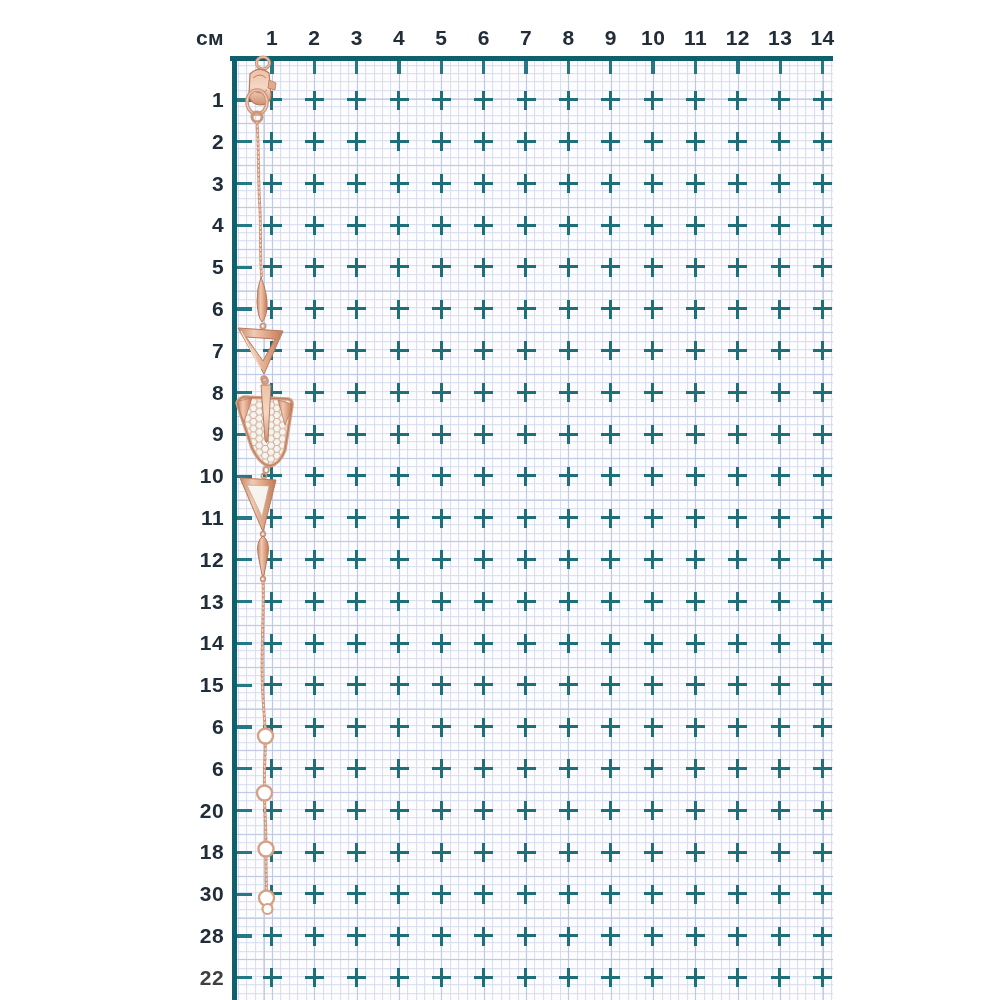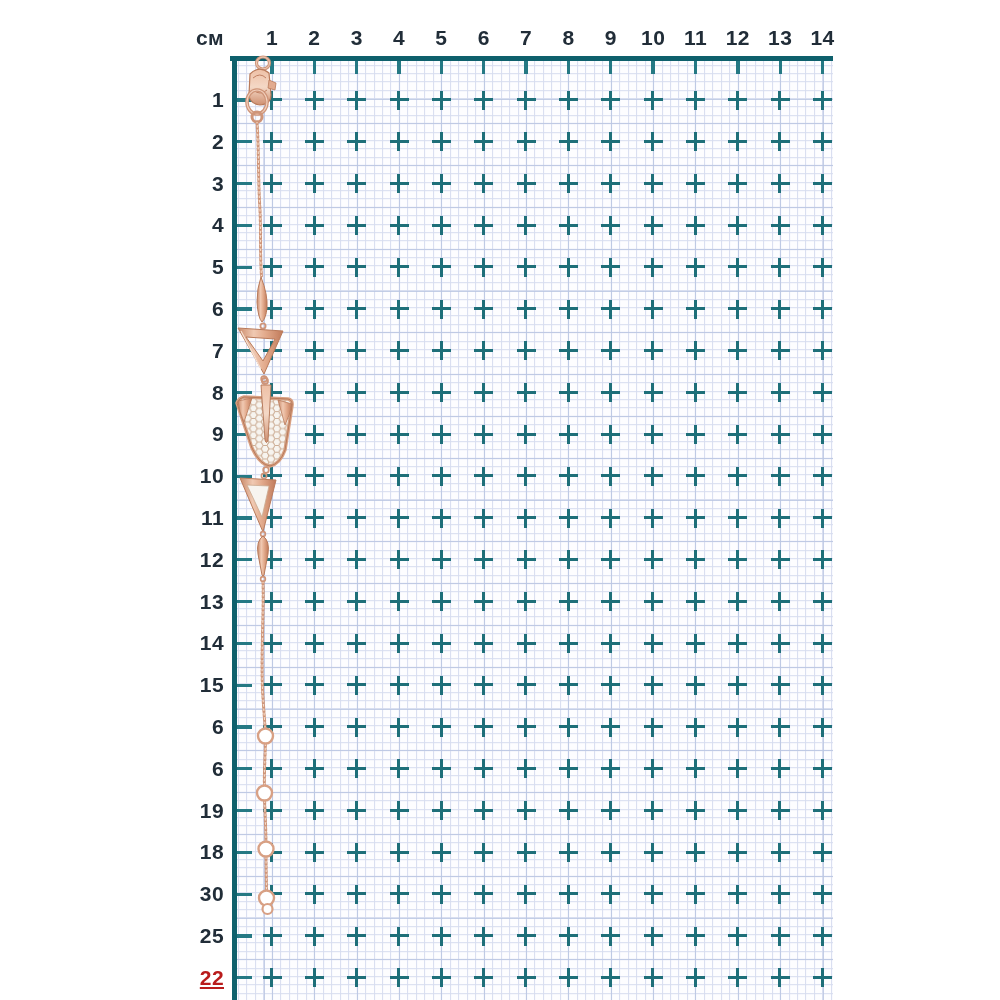--- a/index.html
+++ b/index.html
@@ -102,29 +102,29 @@
       <div class="row-label" style="top: 589.6px; color: rgb(33, 45, 56);">13</div>
       <div class="tick-left" style="top: 599.9px; background: rgb(37, 121, 132);"></div>
       <div class="row-label" style="top: 631.4px; color: rgb(33, 45, 56);">14</div>
       <div class="tick-left" style="top: 641.7px; background: rgb(37, 121, 132);"></div>
       <div class="row-label" style="top: 673.2px; color: rgb(33, 45, 56);">15</div>
       <div class="tick-left" style="top: 683.5px; background: rgb(37, 121, 132);"></div>
       <div class="row-label" style="top: 715px; color: rgb(33, 45, 56);">6</div>
       <div class="tick-left" style="top: 725.3px; background: rgb(37, 121, 132);"></div>
       <div class="row-label" style="top: 756.8px; color: rgb(33, 45, 56);">6</div>
       <div class="tick-left" style="top: 767.1px; background: rgb(37, 121, 132);"></div>
-      <div class="row-label" style="top: 798.6px; color: rgb(33, 45, 56);">19</div>
+      <div class="row-label" style="top: 798.6px; color: rgb(33, 45, 56);">20</div>
       <div class="tick-left" style="top: 808.9px; background: rgb(37, 121, 132);"></div>
       <div class="row-label" style="top: 840.4px; color: rgb(33, 45, 56);">18</div>
       <div class="tick-left" style="top: 850.7px; background: rgb(37, 121, 132);"></div>
       <div class="row-label" style="top: 882.2px; color: rgb(33, 45, 56);">30</div>
       <div class="tick-left" style="top: 892.5px; background: rgb(37, 121, 132);"></div>
-      <div class="row-label" style="top: 924px; color: rgb(33, 45, 56);">25</div>
+      <div class="row-label" style="top: 924px; color: rgb(33, 45, 56);">28</div>
       <div class="tick-left" style="top: 934.3px; background: rgb(37, 121, 132);"></div>
-      <div class="row-label" style="top: 965.8px; color: #b91c1c; text-decoration: underline;">22</div>
+      <div class="row-label" style="top: 965.8px; color: #404040;">22</div>
       <div class="tick-left" style="top: 976.1px; background: rgb(37, 121, 132);"></div>
       <div class="plus" style="left: 262.5px; top: 90.5px; background: linear-gradient(rgb(30, 111, 121), rgb(30, 111, 121)) 50% 50% / 19px 3.4px no-repeat, linear-gradient(rgb(30, 111, 121), rgb(30, 111, 121)) 50% 50% / 3.4px 19px no-repeat;"></div>
       <div class="plus" style="left: 262.5px; top: 132.3px; background: linear-gradient(rgb(30, 111, 121), rgb(30, 111, 121)) 50% 50% / 19px 3.4px no-repeat, linear-gradient(rgb(30, 111, 121), rgb(30, 111, 121)) 50% 50% / 3.4px 19px no-repeat;"></div>
       <div class="plus" style="left: 262.5px; top: 174.1px; background: linear-gradient(rgb(30, 111, 121), rgb(30, 111, 121)) 50% 50% / 19px 3.4px no-repeat, linear-gradient(rgb(30, 111, 121), rgb(30, 111, 121)) 50% 50% / 3.4px 19px no-repeat;"></div>
       <div class="plus" style="left: 262.5px; top: 215.9px; background: linear-gradient(rgb(30, 111, 121), rgb(30, 111, 121)) 50% 50% / 19px 3.4px no-repeat, linear-gradient(rgb(30, 111, 121), rgb(30, 111, 121)) 50% 50% / 3.4px 19px no-repeat;"></div>
       <div class="plus" style="left: 262.5px; top: 257.7px; background: linear-gradient(rgb(30, 111, 121), rgb(30, 111, 121)) 50% 50% / 19px 3.4px no-repeat, linear-gradient(rgb(30, 111, 121), rgb(30, 111, 121)) 50% 50% / 3.4px 19px no-repeat;"></div>
       <div class="plus" style="left: 262.5px; top: 299.5px; background: linear-gradient(rgb(30, 111, 121), rgb(30, 111, 121)) 50% 50% / 19px 3.4px no-repeat, linear-gradient(rgb(30, 111, 121), rgb(30, 111, 121)) 50% 50% / 3.4px 19px no-repeat;"></div>
       <div class="plus" style="left: 262.5px; top: 341.3px; background: linear-gradient(rgb(30, 111, 121), rgb(30, 111, 121)) 50% 50% / 19px 3.4px no-repeat, linear-gradient(rgb(30, 111, 121), rgb(30, 111, 121)) 50% 50% / 3.4px 19px no-repeat;"></div>
       <div class="plus" style="left: 262.5px; top: 383.1px; background: linear-gradient(rgb(30, 111, 121), rgb(30, 111, 121)) 50% 50% / 19px 3.4px no-repeat, linear-gradient(rgb(30, 111, 121), rgb(30, 111, 121)) 50% 50% / 3.4px 19px no-repeat;"></div>
       <div class="plus" style="left: 262.5px; top: 424.9px; background: linear-gradient(rgb(30, 111, 121), rgb(30, 111, 121)) 50% 50% / 19px 3.4px no-repeat, linear-gradient(rgb(30, 111, 121), rgb(30, 111, 121)) 50% 50% / 3.4px 19px no-repeat;"></div>

